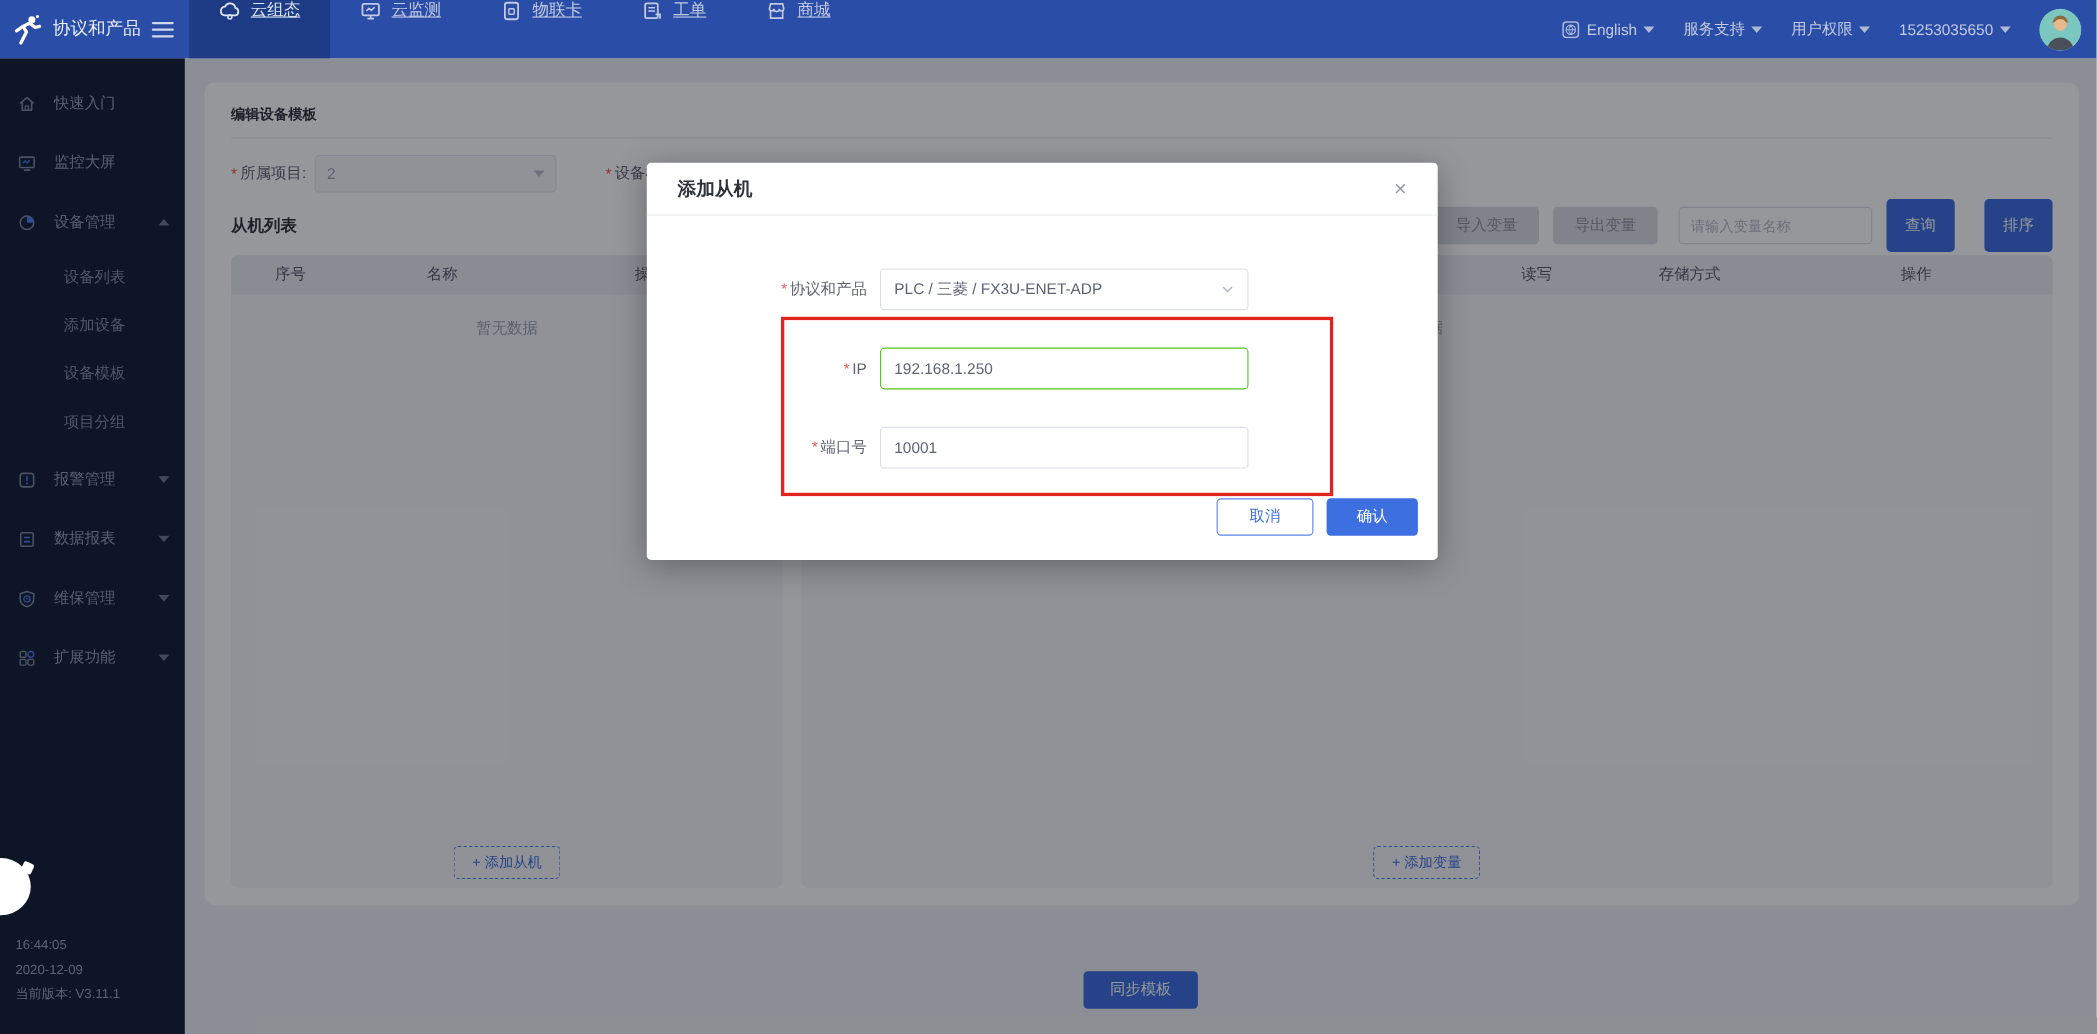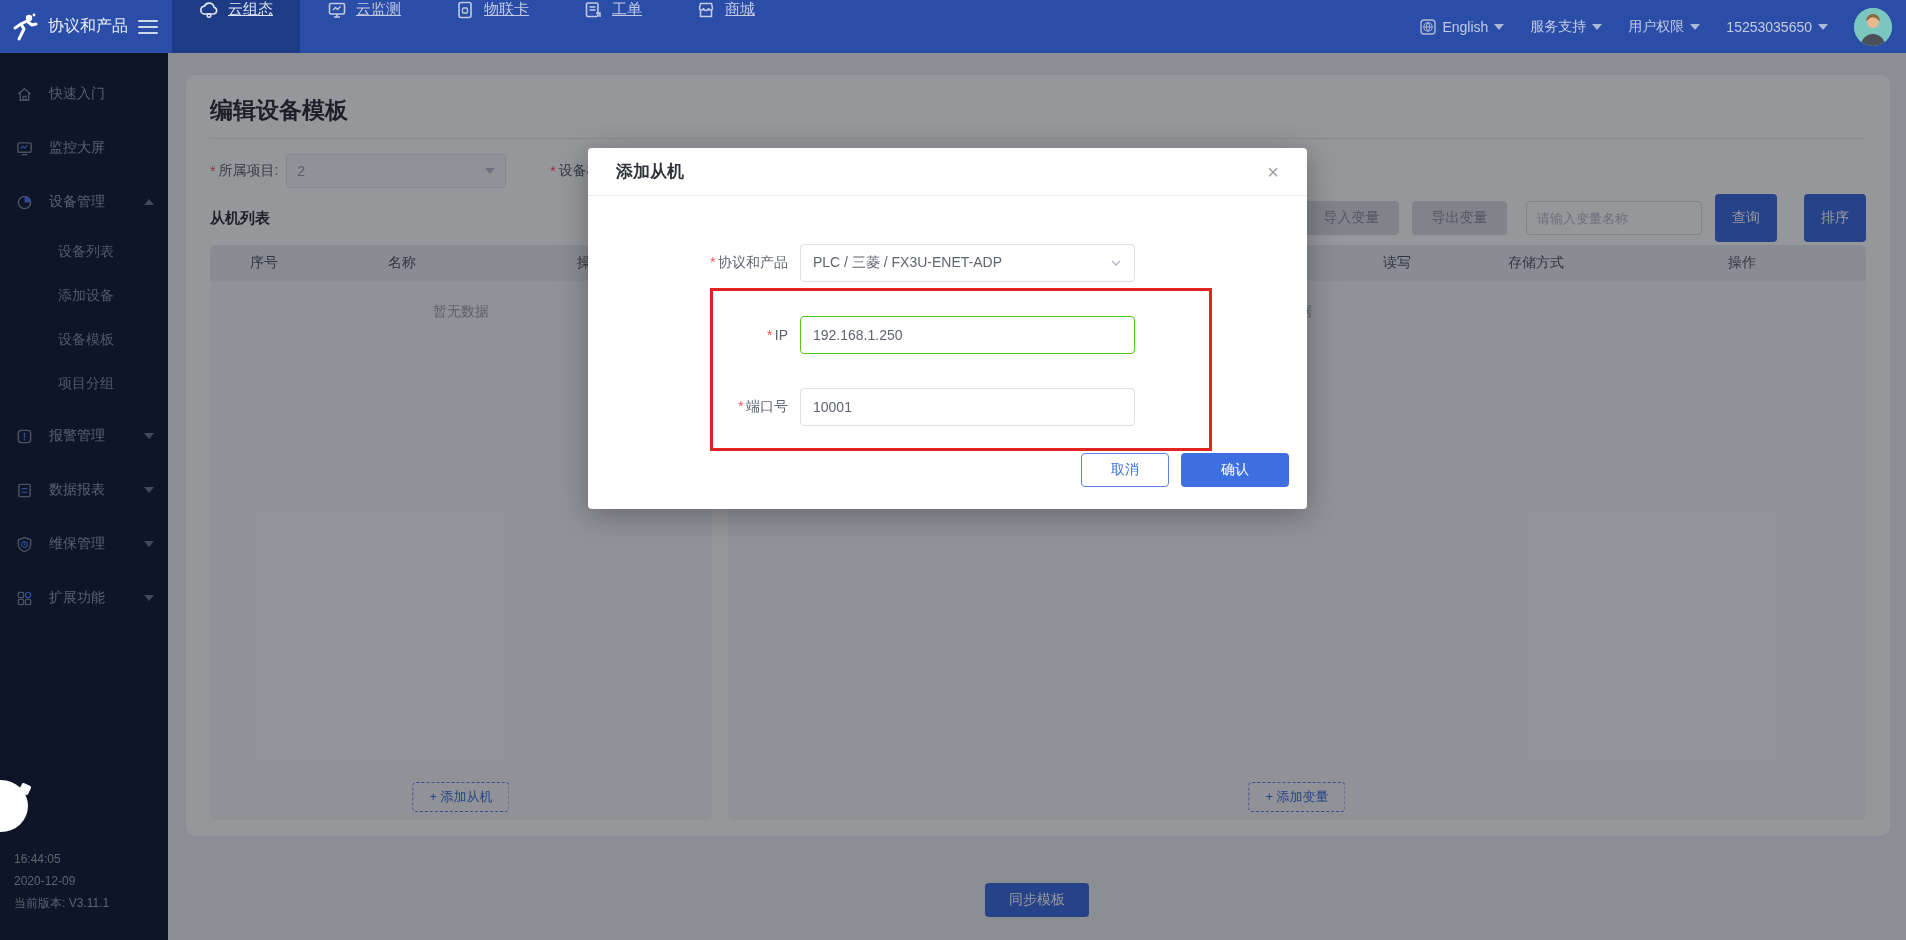--- a/index.html
+++ b/index.html
@@ -36,21 +36,21 @@
   .side-sub{ list-style:none; }
   .side-sub li{ height:44px; line-height:44px; padding-left:58px; color:#8492aa; font-size:14px; cursor:pointer; }
   .side-caret{ margin-left:auto; width:0; height:0; border-left:5px solid transparent; border-right:5px solid transparent; }
   .side-caret.up{ border-bottom:6px solid #6d7a93; }
   .side-caret.down{ border-top:6px solid #6d7a93; }
   .side-footer{ position:absolute; left:14px; bottom:26px; color:#9aa4b6; font-size:12px; line-height:22px; }
   
   .main{ position:absolute; top:53px; left:168px; right:0; bottom:0; }
   .card{ position:absolute; top:22px; left:18px; right:16px; background:#ffffff; border-radius:10px;
     padding:20px 24px 16px; }
-  .page-title{ font-size:23px; font-weight:bold; color:#30333a; }
+  .page-title{ font-size:13px; font-weight:bold; color:#30333a; }
   .card-divider{ height:1px; background:#e9ebef; margin-top:12px; }
   .form-row{ margin-top:14px; display:flex; align-items:center; height:36px; font-size:14px; color:#5f6470; }
   .req{ color:#f25555; margin-right:3px; }
   .sel-disabled{ width:220px; height:34px; margin-left:8px; background:#f5f7fa; border:1px solid #e1e5ec;
     border-radius:4px; display:flex; align-items:center; padding:0 10px; color:#9aa1ad; font-size:14px; }
   .sel-disabled .caret-down{ margin-left:auto; border-top-color:#b9bfca; }
   .form-gap{ width:44px; }
   .section-row{ margin-top:12px; display:flex; align-items:center; height:34px; }
   .section-title{ font-size:15px; font-weight:bold; color:#30333a; }
   .toolbar{ margin-left:auto; display:flex; align-items:center; gap:13px; }
@@ -88,21 +88,21 @@
   .m-row{ display:flex; align-items:center; height:53px; margin-bottom:19px; }
   .m-label{ width:200px; text-align:right; font-size:14px; color:#5f6470; flex:none; }
   .m-ctl{ margin-left:12px; width:335px; height:38px; border:1px solid #dcdfe6; border-radius:4px;
     font-size:14px; color:#5f6470; padding:0 12px; background:#fff; font-family:inherit; }
   .m-select{ display:flex; align-items:center; cursor:pointer; }
   .m-select svg{ margin-left:auto; width:12px; height:12px; }
   .green{ border-color:#52c41a; }
   .modal-foot{ display:flex; justify-content:flex-end; gap:12px; padding-right:18px; margin-top:20px; }
   .btn-cancel{ width:88px; height:34px; background:#fff; border:1px solid #5b83e8; color:#3e6fe1;
     border-radius:4px; font-size:14px; cursor:pointer; font-family:inherit; }
-  .btn-confirm{ width:108px; height:34px; }
+  .btn-confirm{ width:83px; height:34px; }
   .annotation{ position:absolute; left:710px; top:288px; width:502px; height:163px;
     border:3px solid #e22420; z-index:110; pointer-events:none; }
   
   .chat-bubble{ position:absolute; left:-26px; top:780px; width:54px; height:52px; background:#ffffff;
     border-radius:50%; z-index:120; cursor:pointer; }
   .chat-bubble::after{ content:""; position:absolute; right:-2px; top:4px; width:10px; height:10px;
     background:#fff; border-radius:2px; transform:rotate(25deg); }
 </style>
 </head>
 <body>

